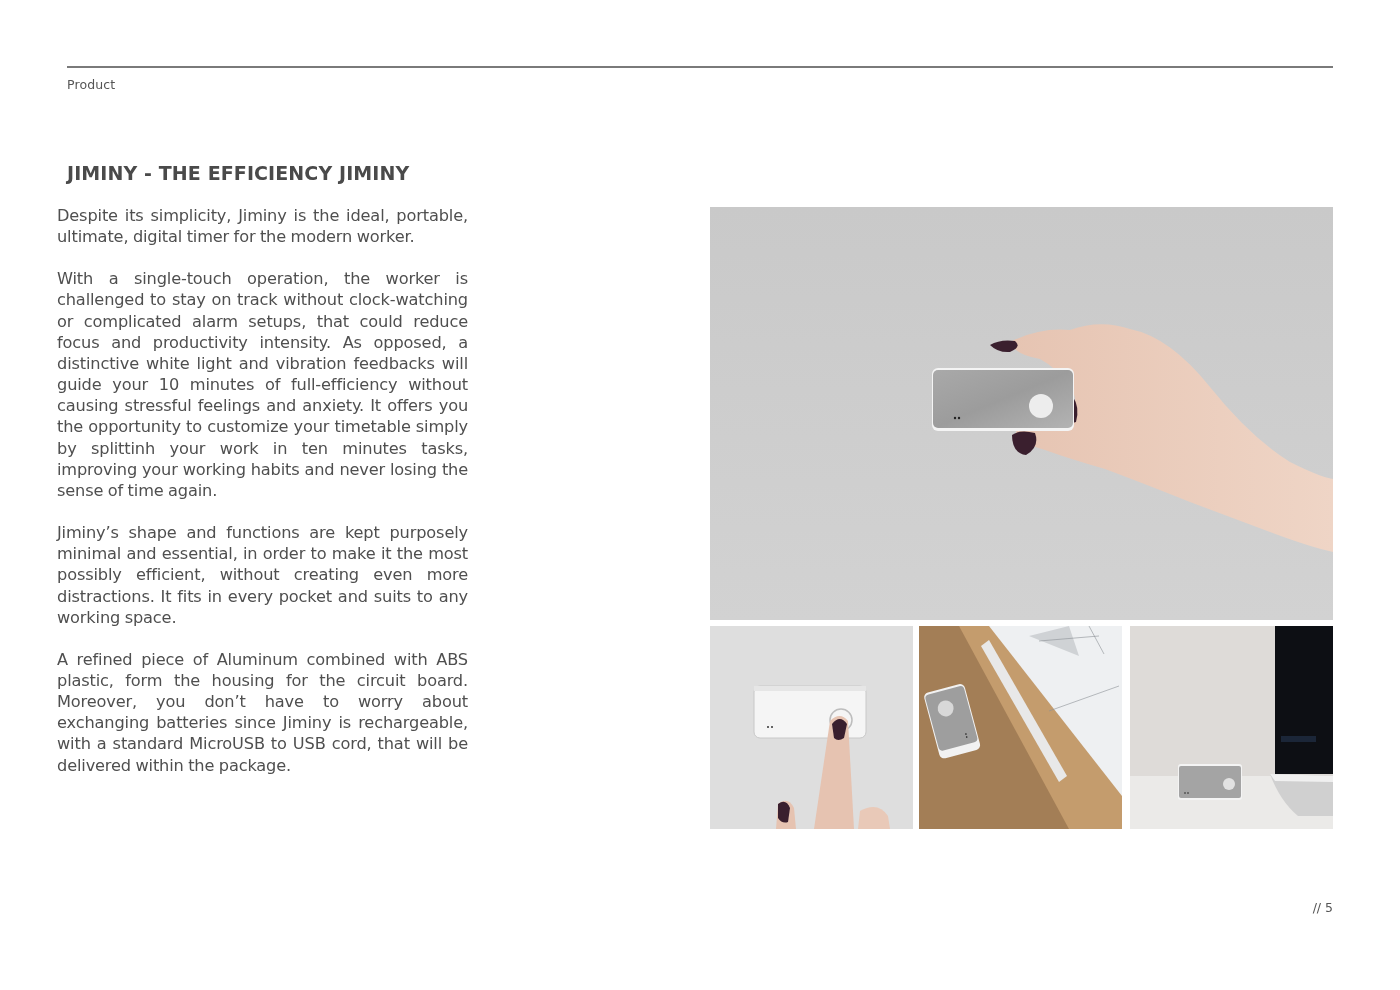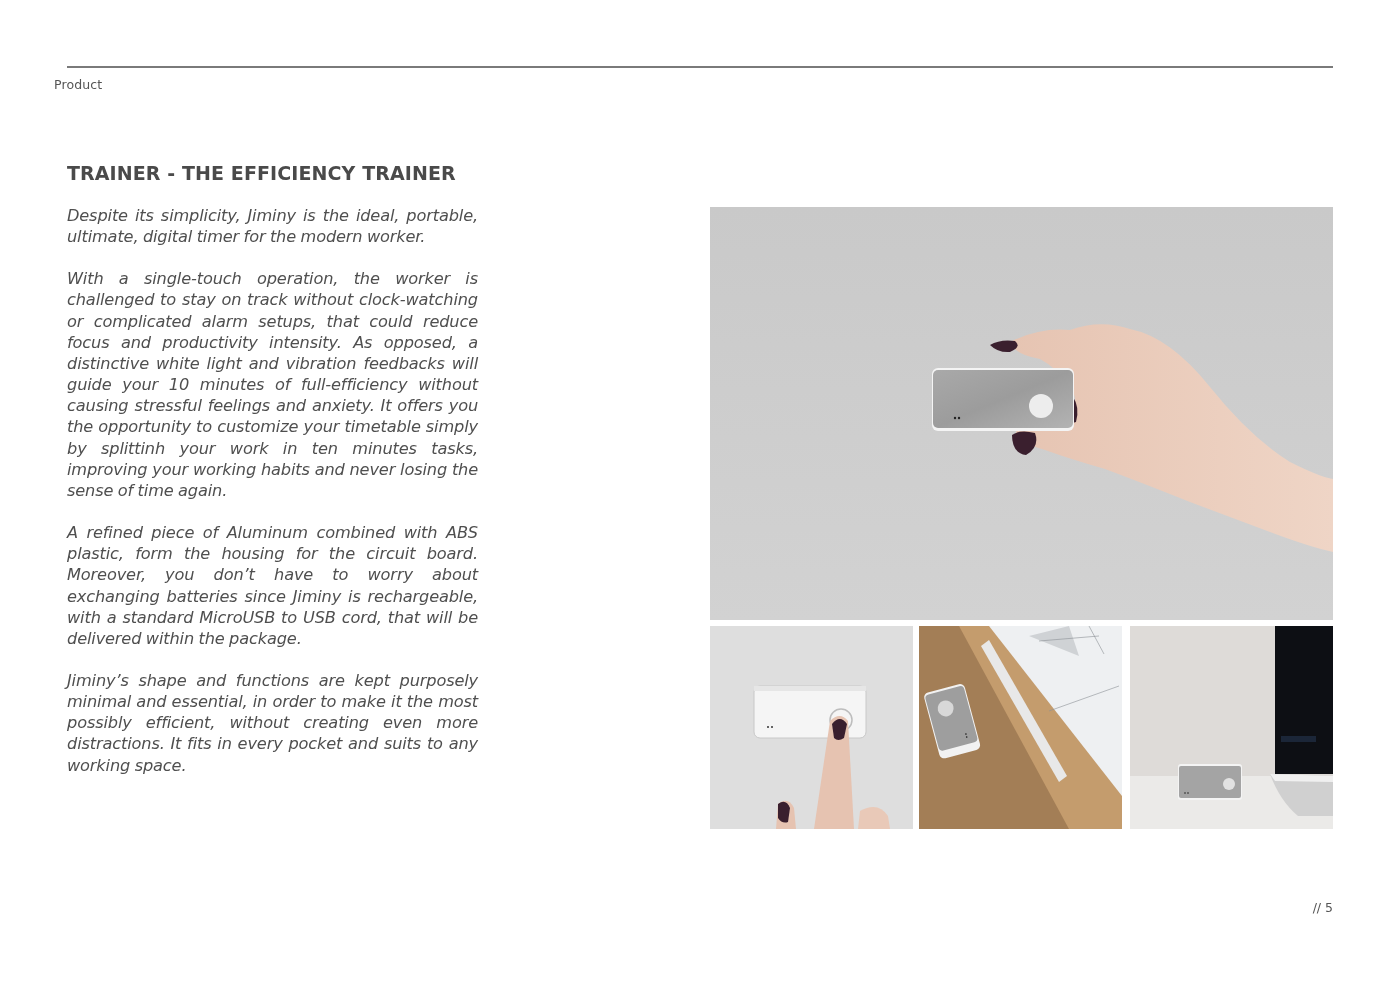--- a/index.html
+++ b/index.html
@@ -6,29 +6,29 @@
   body {
     width: 1400px; height: 990px; position: relative; overflow: hidden;
     font-family: "DejaVu Sans", "Liberation Sans", sans-serif;
     color: #4a4a4a;
   }
   .top-rule {
     position: absolute; left: 67px; top: 66px; width: 1266px; height: 2px;
     background: #7a7a7a;
   }
   .section-label {
-    position: absolute; left: 54px; top: 77px;
+    position: absolute; left: 67px; top: 77px;
     font-size: 12.5px; color: #555555; letter-spacing: 0.1px;
   }
   .title {
     position: absolute; left: 67px; top: 162px; margin: 0;
     font-size: 19px; font-weight: bold; color: #4a4a4a; letter-spacing: 0.1px;
   }
   .body-text {
-    position: absolute; left: 67px; top: 205px; width: 411px; font-style: italic;
+    position: absolute; left: 57px; top: 205px; width: 411px;
   }
   .body-text p {
     margin: 0 0 21px 0;
     font-size: 16.2px; line-height: 21.15px;
     text-align: justify; color: #4f4f4f;
     letter-spacing: -0.15px; word-spacing: -0.5px;
   }
   .photo {
     position: absolute; overflow: hidden;
   }
@@ -41,27 +41,27 @@
     position: absolute; right: 67px; top: 900px;
     font-size: 12.5px; color: #555555;
   }
 </style>
 </head>
 <body>
 
 <div class="top-rule"></div>
 <div class="section-label">Product</div>
 
-<h1 class="title">TRAINER - THE EFFICIENCY TRAINER</h1>
+<h1 class="title">JIMINY - THE EFFICIENCY JIMINY</h1>
 
 <div class="body-text">
   <p>Despite its simplicity, Jiminy is the ideal, portable, ultimate, digital timer for the modern worker.</p>
   <p>With a single-touch operation, the worker is challenged to stay on track without clock-watching or complicated alarm setups, that could reduce focus and productivity intensity. As opposed, a distinctive white light and vibration feedbacks will guide your 10 minutes of full-efficiency without causing stressful feelings and anxiety. It offers you the opportunity to customize your timetable simply by splittinh your work in ten minutes tasks, improving your working habits and never losing the sense of time again.</p>
+  <p>Jiminy’s shape and functions are kept purposely minimal and essential, in order to make it the most possibly efficient, without creating even more distractions. It fits in every pocket and suits to any working space.</p>
   <p>A refined piece of Aluminum combined with ABS plastic, form the housing for the circuit board. Moreover, you don’t have to worry about exchanging batteries since Jiminy is rechargeable, with a standard MicroUSB to USB cord, that will be delivered within the package.</p>
-  <p>Jiminy’s shape and functions are kept purposely minimal and essential, in order to make it the most possibly efficient, without creating even more distractions. It fits in every pocket and suits to any working space.</p>
 </div>
 
 <div class="photo main-photo" title="Hand holding the aluminum Jiminy timer against a grey background">
   <svg viewBox="0 0 623 413" preserveAspectRatio="none">
     <defs>
       <linearGradient id="bgG" x1="0" y1="0" x2="0" y2="1">
         <stop offset="0" stop-color="#c9c9c9"></stop>
         <stop offset="1" stop-color="#d2d2d2"></stop>
       </linearGradient>
       <linearGradient id="alu" x1="0" y1="0" x2="1" y2="1">

